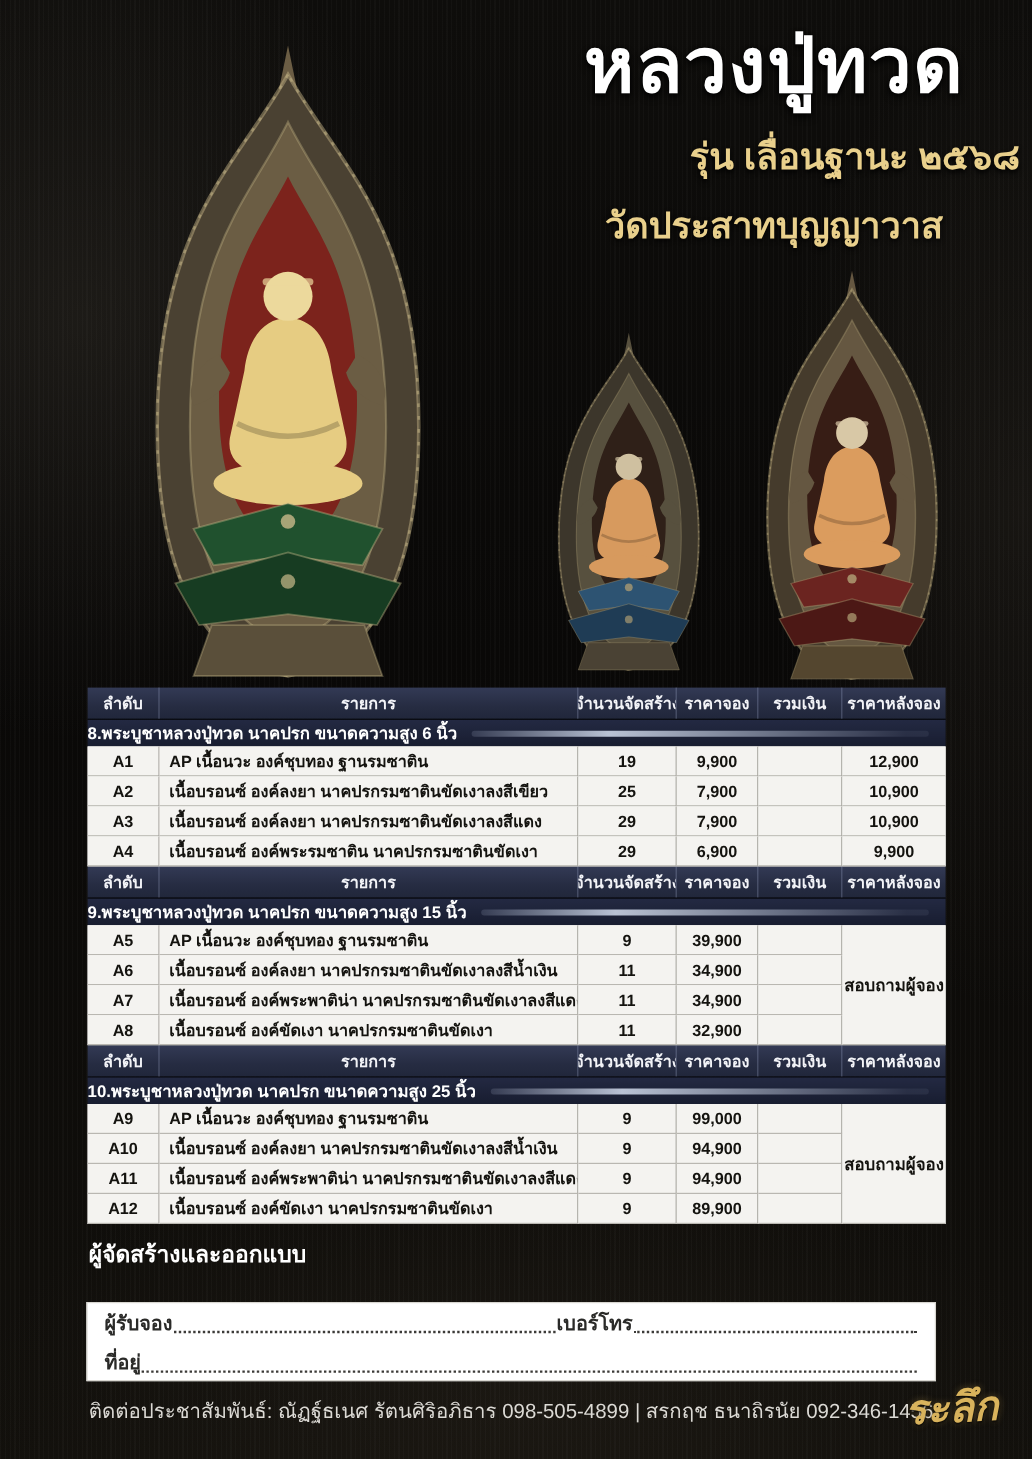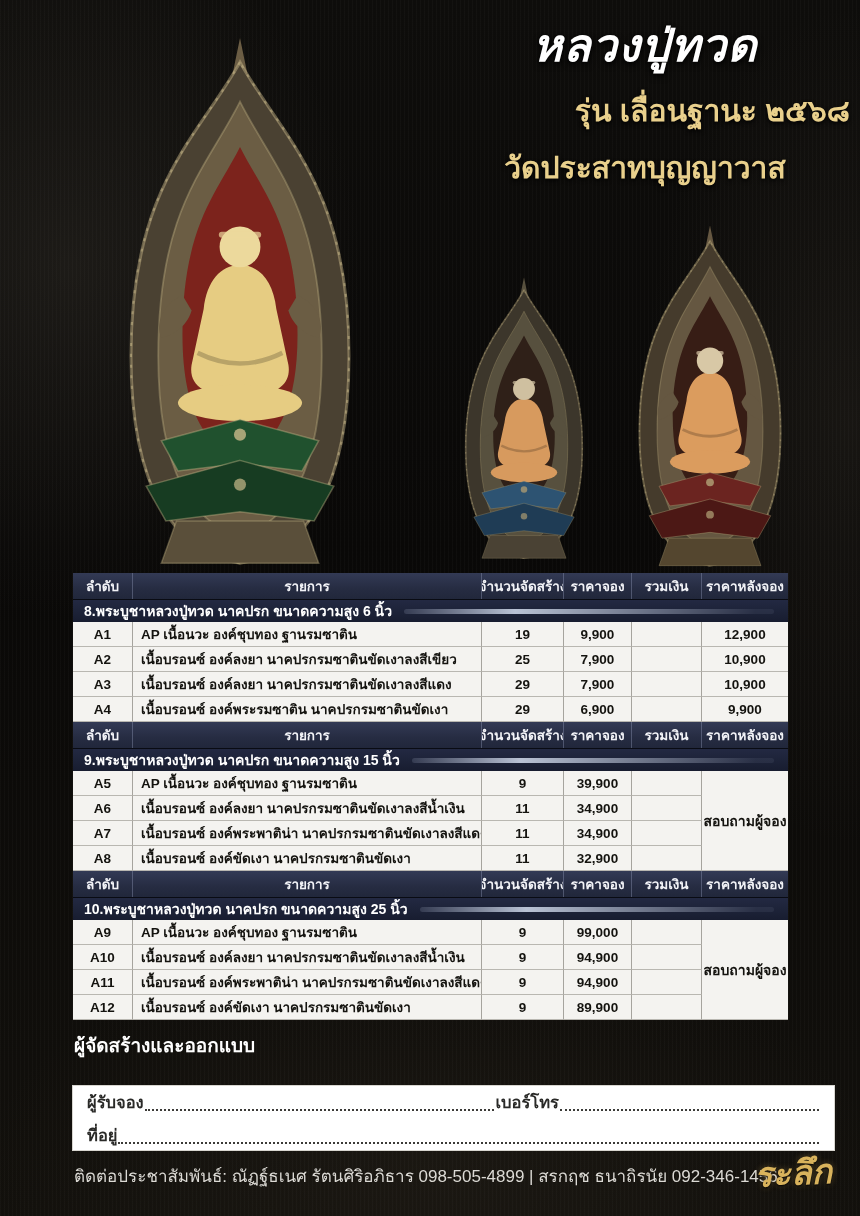--- a/index.html
+++ b/index.html
@@ -12,22 +12,22 @@
       repeating-linear-gradient(90deg, rgba(255,255,255,0.025) 0 1px, rgba(0,0,0,0) 1px 4px),
       radial-gradient(ellipse 420px 500px at 8% 22%, rgba(120,112,98,0.16), rgba(0,0,0,0) 70%),
       radial-gradient(ellipse 300px 600px at 99% 35%, rgba(110,100,84,0.14), rgba(0,0,0,0) 70%),
       radial-gradient(ellipse 600px 300px at 50% 96%, rgba(96,82,64,0.12), rgba(0,0,0,0) 75%),
       linear-gradient(180deg,#0e0d0b 0%, #090807 45%, #12100c 100%);
   }
 
   
   .titles { position:absolute; left:440px; top:22px; width:410px; text-align:center; }
   .main-title {
-    color:#ffffff; font-size:45px; font-weight:bold; line-height:1.05;
-    text-shadow:0 3px 6px rgba(0,0,0,0.9), 0 0 2px #000; letter-spacing:1px;font-style:italic;
+    color:#ffffff; font-size:64px; font-weight:bold; line-height:1.05;
+    text-shadow:0 3px 6px rgba(0,0,0,0.9), 0 0 2px #000; letter-spacing:1px;
   }
   .sub-title {
     color:#e9d08c; font-weight:bold; text-shadow:0 2px 4px rgba(0,0,0,0.9);
   }
   .sub1 { font-size:30px; margin-top:18px;text-align:right; }
   .sub2 { font-size:30px; margin-top:10px; }
 
   
   svg.statue { position:absolute; overflow:visible; }
   .statue-left   { left:80px;  top:38px;  width:320px; height:545px;
@@ -46,21 +46,21 @@
   .grid { display:grid; grid-template-columns:60px 349px 82px 68px 70px 86px; }
   .thead { background:linear-gradient(180deg,#333a55 0%, #262c42 60%, #21273b 100%); height:26px; }
   .hcell {
     color:#f2f3f7; font-size:13.5px; font-weight:bold;
     display:flex; align-items:center; justify-content:center;
     border-right:1px solid rgba(160,170,200,0.35); white-space:nowrap; overflow:hidden;
   }
   .hcell:last-child { border-right:none; }
   .band {
     background:linear-gradient(180deg,#232942 0%, #181d30 100%);
-    height:23px; display:flex; align-items:center; padding-left:11px;
+    height:23px; display:flex; align-items:center; padding-left:0;
     border-top:1px solid rgba(0,0,0,0.6);
   }
   .band-title { color:#ffffff; font-size:14px; font-weight:bold; white-space:nowrap; }
   .streak {
     flex:1; height:5px; margin:0 14px 0 12px; border-radius:3px;
     background:linear-gradient(90deg, rgba(150,160,185,0.2), #b9c2d4 30%, rgba(150,160,185,0.1) 95%);
   }
   .tbody { grid-auto-rows:25px; background:#f4f3f0; }
   .cell {
     background:#f4f3f0; color:#14130f; font-size:13.5px; font-weight:bold;
@@ -70,21 +70,21 @@
   }
   .cell.left { justify-content:flex-start; padding-left:8px; }
   .cell.c5, .cell.merged { border-right:none; }
   .cell.merged { font-size:14px; }
 
   
   .maker-heading { position:absolute; left:74px; top:1030px; color:#ffffff; font-size:19px; font-weight:bold; }
   .designer-line { position:absolute; left:74px; top:1058px; color:#d3d1cc; font-size:17px; }
   .designer-line b { color:#f0eee9; }
   .order-box {
-    position:absolute; left:72px; top:1085px; width:763px; height:66px;
+    position:absolute; left:72px; top:1085px; width:708px; height:66px;
     background:#ffffff; border:1px solid #d8d6d0; padding:8px 14px 6px 14px;
     display:flex; flex-direction:column; justify-content:center; gap:6px;
   }
   .form-line { display:flex; align-items:flex-end; color:#2a2a28; font-size:16.5px; font-weight:bold; }
   .form-line .lbl { padding-bottom:1px; }
   .dots { border-bottom:2.5px dotted #3c3b38; margin:0 1px 5px 1px; }
   .dots.d1 { flex:1.35; } .dots.d2 { flex:1; } .dots.d3 { flex:1; }
   .contact-line { position:absolute; left:74px; top:1162px; color:#dcdad5; font-size:17px; }
   .brand-logo {
     position:absolute; right:28px; top:1146px; color:#d9b35c; font-size:34px; font-weight:bold;

